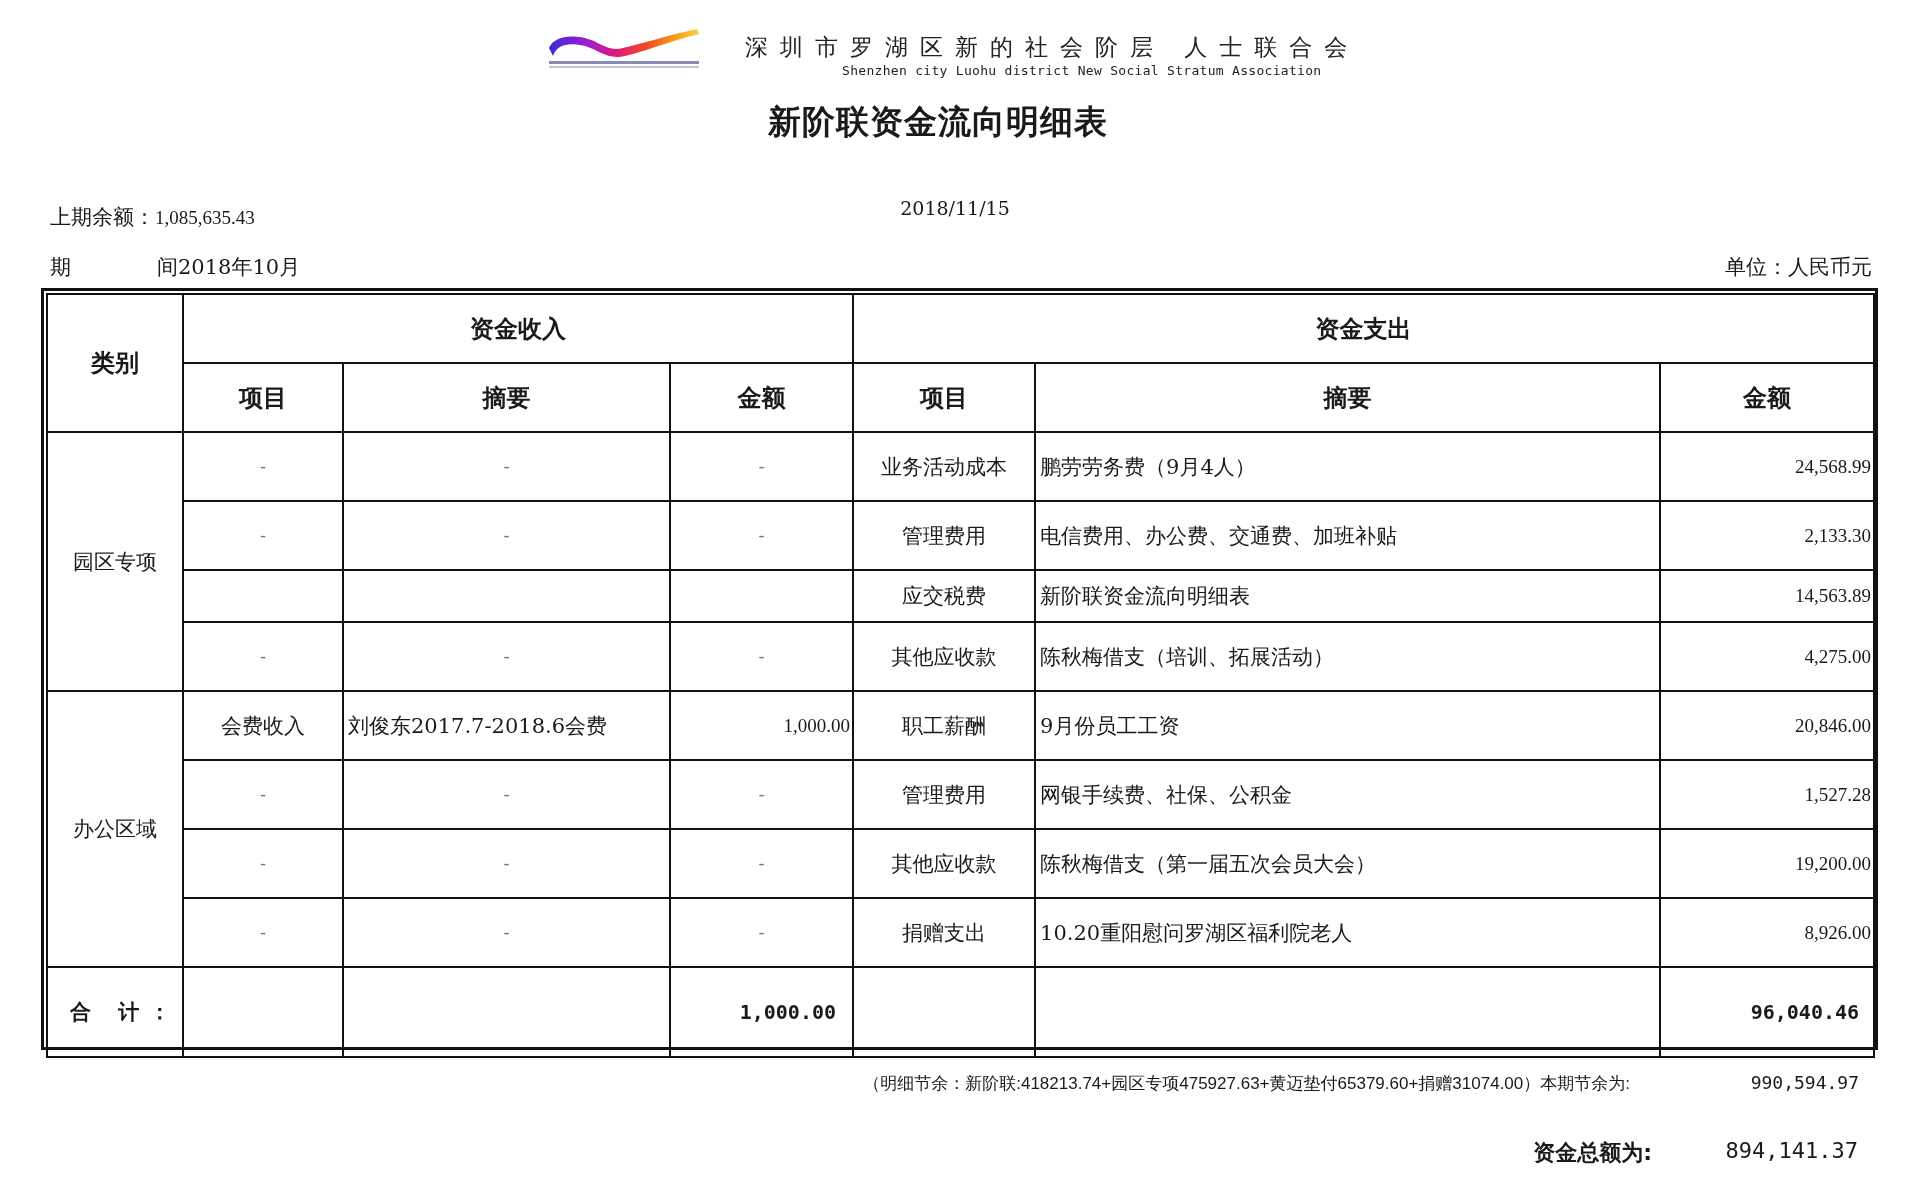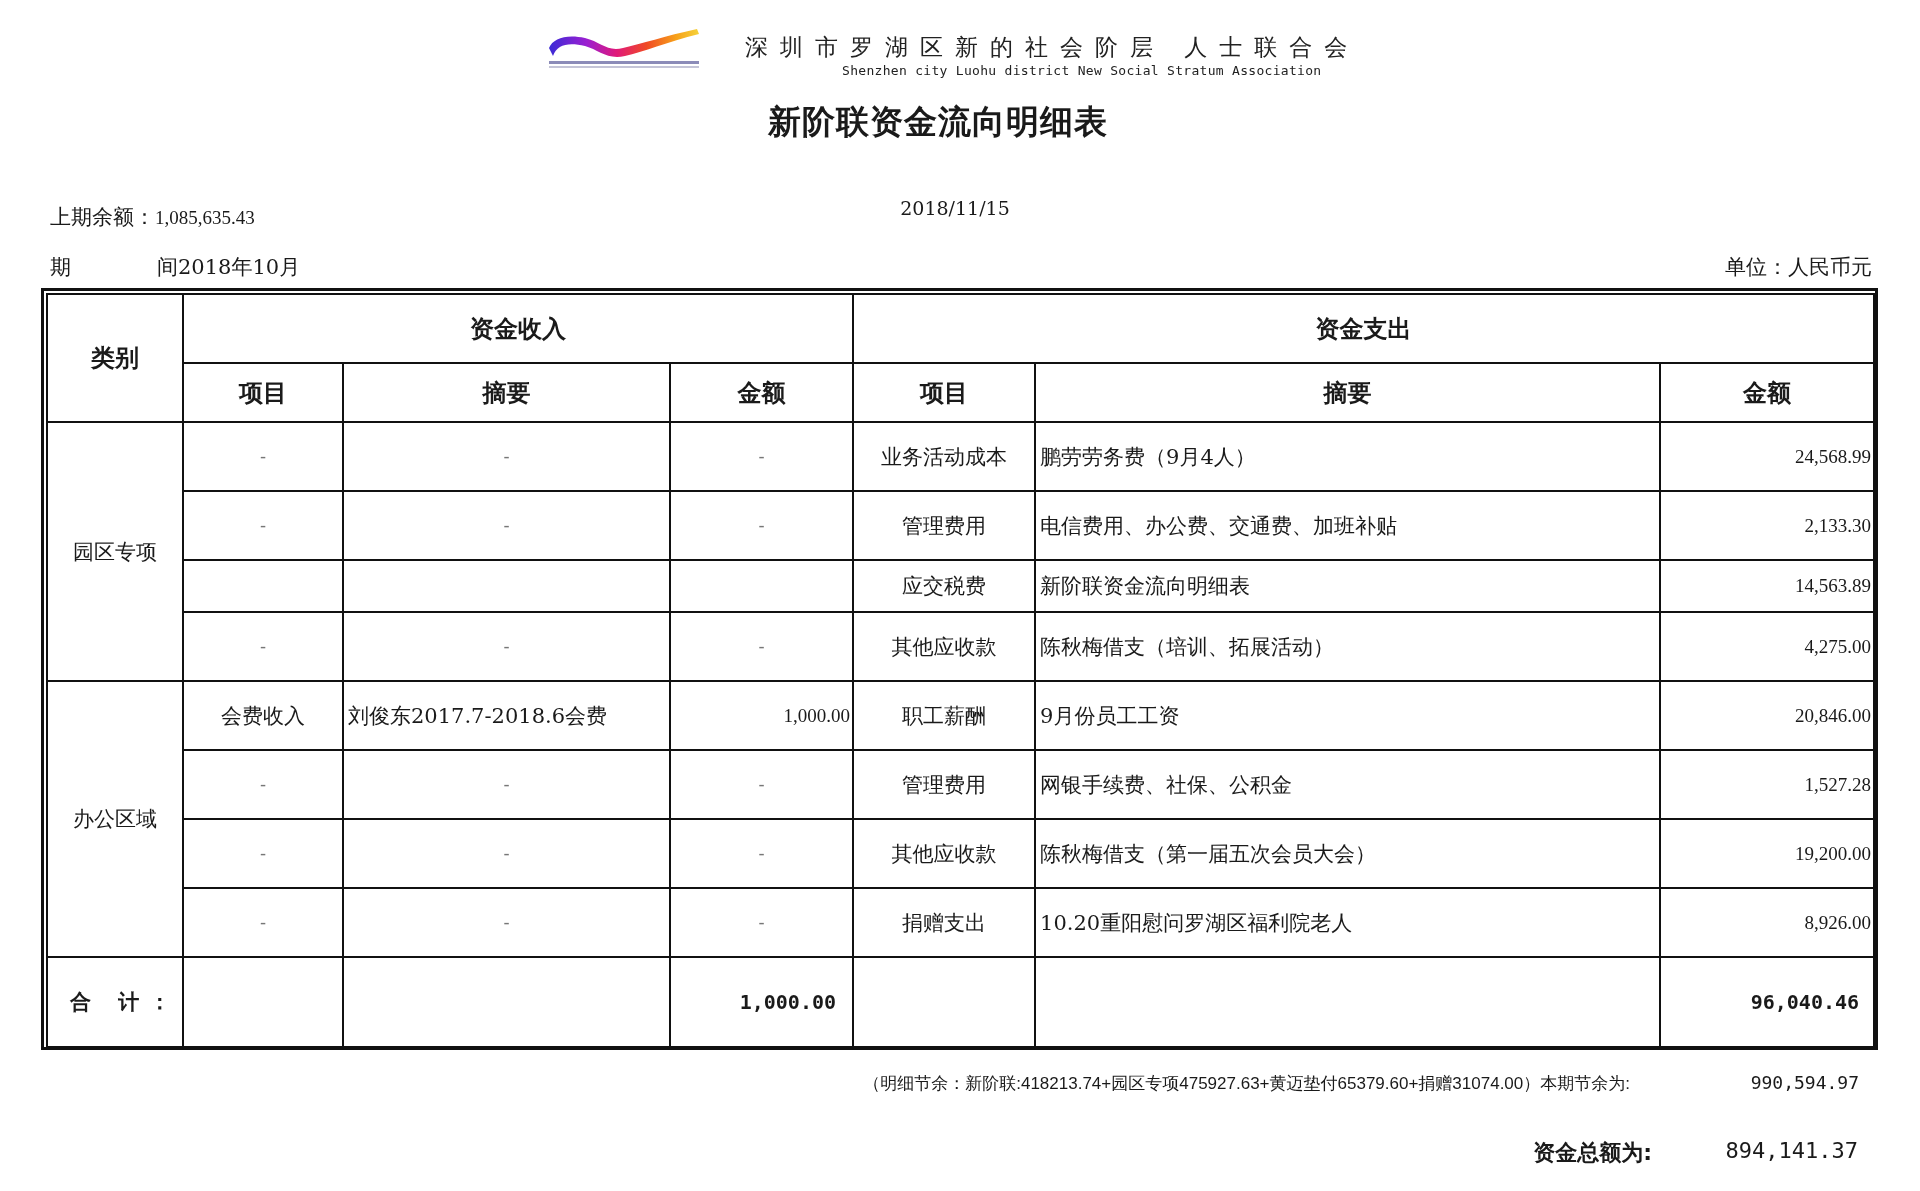--- a/index.html
+++ b/index.html
@@ -81,21 +81,21 @@
       <col style="width:182px">
       <col style="width:625px">
       <col style="width:214px">
     </colgroup>
     <tbody>
         <tr style="height:69px">
       <th rowspan="2">类别</th>
       <th colspan="3">资金收入</th>
       <th colspan="3">资金支出</th>
     </tr>
-    <tr style="height:59px">
+    <tr style="height:69px">
       <th>项目</th>
       <th>摘要</th>
       <th>金额</th>
       <th>项目</th>
       <th>摘要</th>
       <th>金额</th>
     </tr>
 
     <tr style="height:69px">
       <td rowspan="4">园区专项</td>

